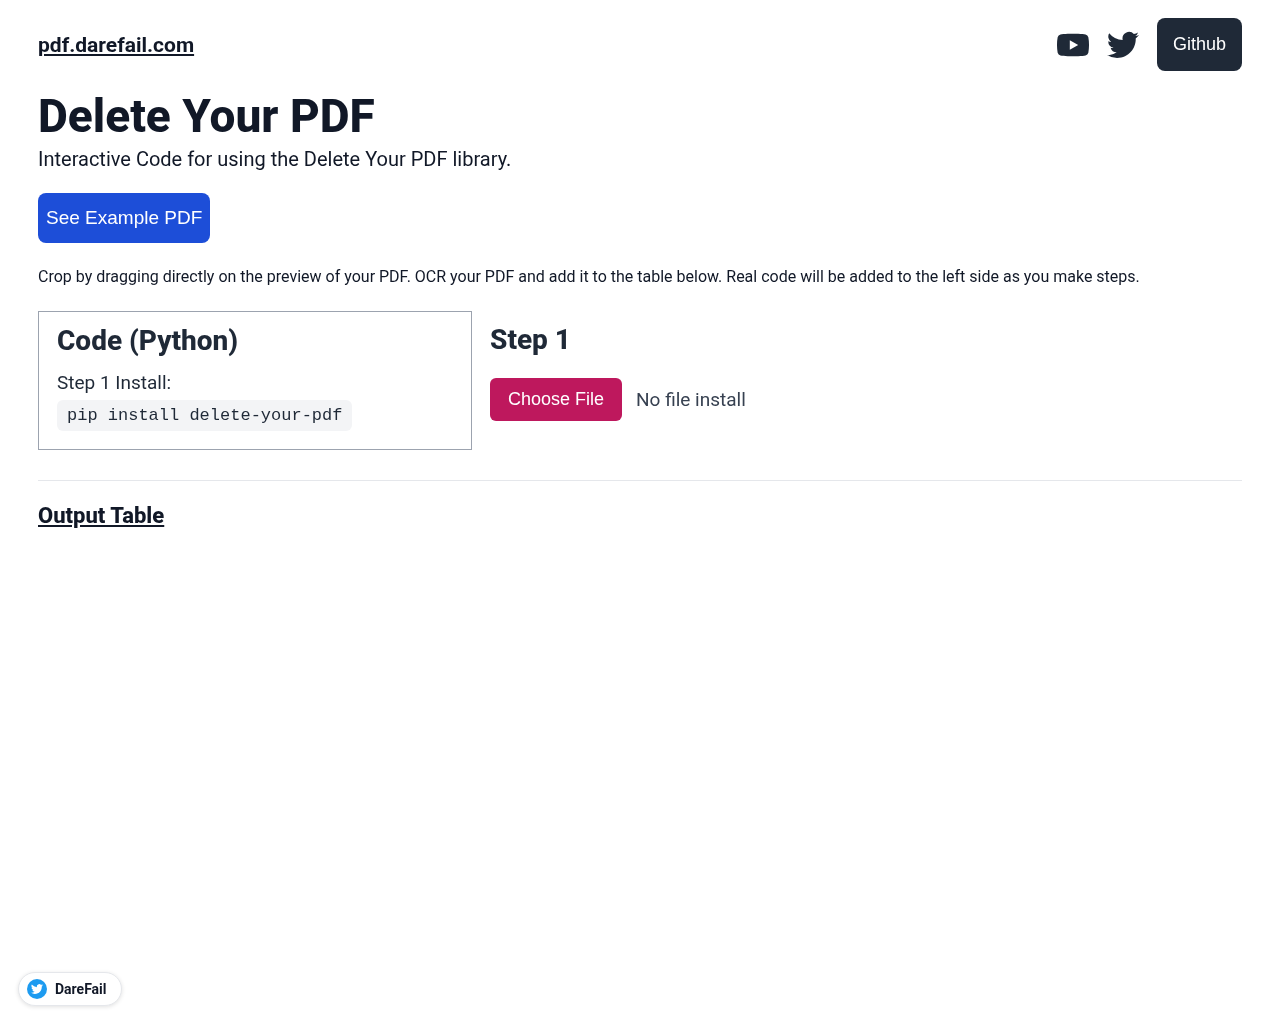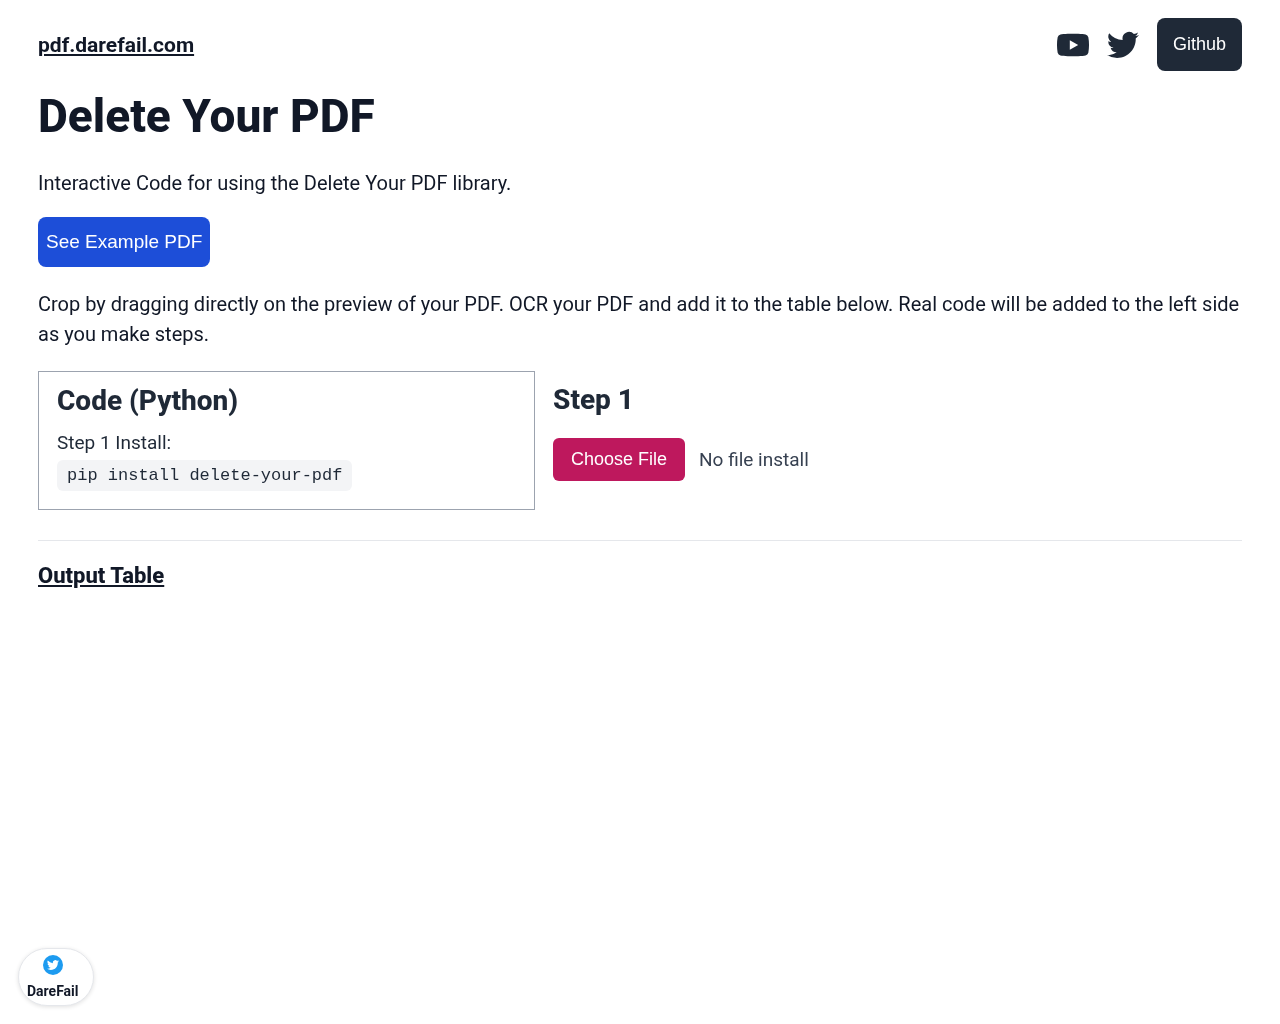--- a/index.html
+++ b/index.html
@@ -44,54 +44,54 @@
       border-radius: 8px;
       padding: 16px 16px;
       font-size: 18px;
       font-weight: 500;
       cursor: pointer;
     }
     h1.page-title {
       font-size: 46px;
       font-weight: 800;
       color: #111827;
-      margin-bottom: 28px;
+      margin-bottom: 4px;
     }
     .subtitle {
       font-size: 20px;
       color: #111827;
       margin-bottom: 22px;
     }
     .primary-btn {
       background: #1d4ed8;
       color: #fff;
       border: none;
       border-radius: 8px;
       padding: 14px 8px;
       font-size: 19px;
       font-weight: 500;
       cursor: pointer;
       margin-bottom: 22px;
       display: inline-block;
     }
     .description {
-      font-size: 20px;
+      font-size: 16px;
       color: #111827;
       margin-bottom: 22px;
       line-height: 1.5;
     }
     .panels {
       display: flex;
       gap: 0;
       margin-bottom: 30px;
     }
     .code-panel {
       border: 1px solid #9ca3af;
       padding: 12px 18px 18px 18px;
-      width: 497px;
+      width: 434px;
     }
     .code-panel h2 {
       font-size: 28px;
       font-weight: 800;
       margin-bottom: 14px;
     }
     .code-label {
       font-size: 19px;
       margin-bottom: 6px;
     }
@@ -149,21 +149,20 @@
       bottom: 18px;
       background: #fff;
       border: 1px solid #e5e7eb;
       border-radius: 999px;
       padding: 6px 14px 6px 8px;
       display: flex;
       align-items: center;
       gap: 8px;
       box-shadow: 0 1px 4px rgba(0,0,0,0.12);
       cursor: pointer;
-      flex-direction: column;
     }
     .badge-icon {
       width: 20px;
       height: 20px;
       background: #1d9bf0;
       border-radius: 50%;
       display: flex;
       align-items: center;
       justify-content: center;
     }

